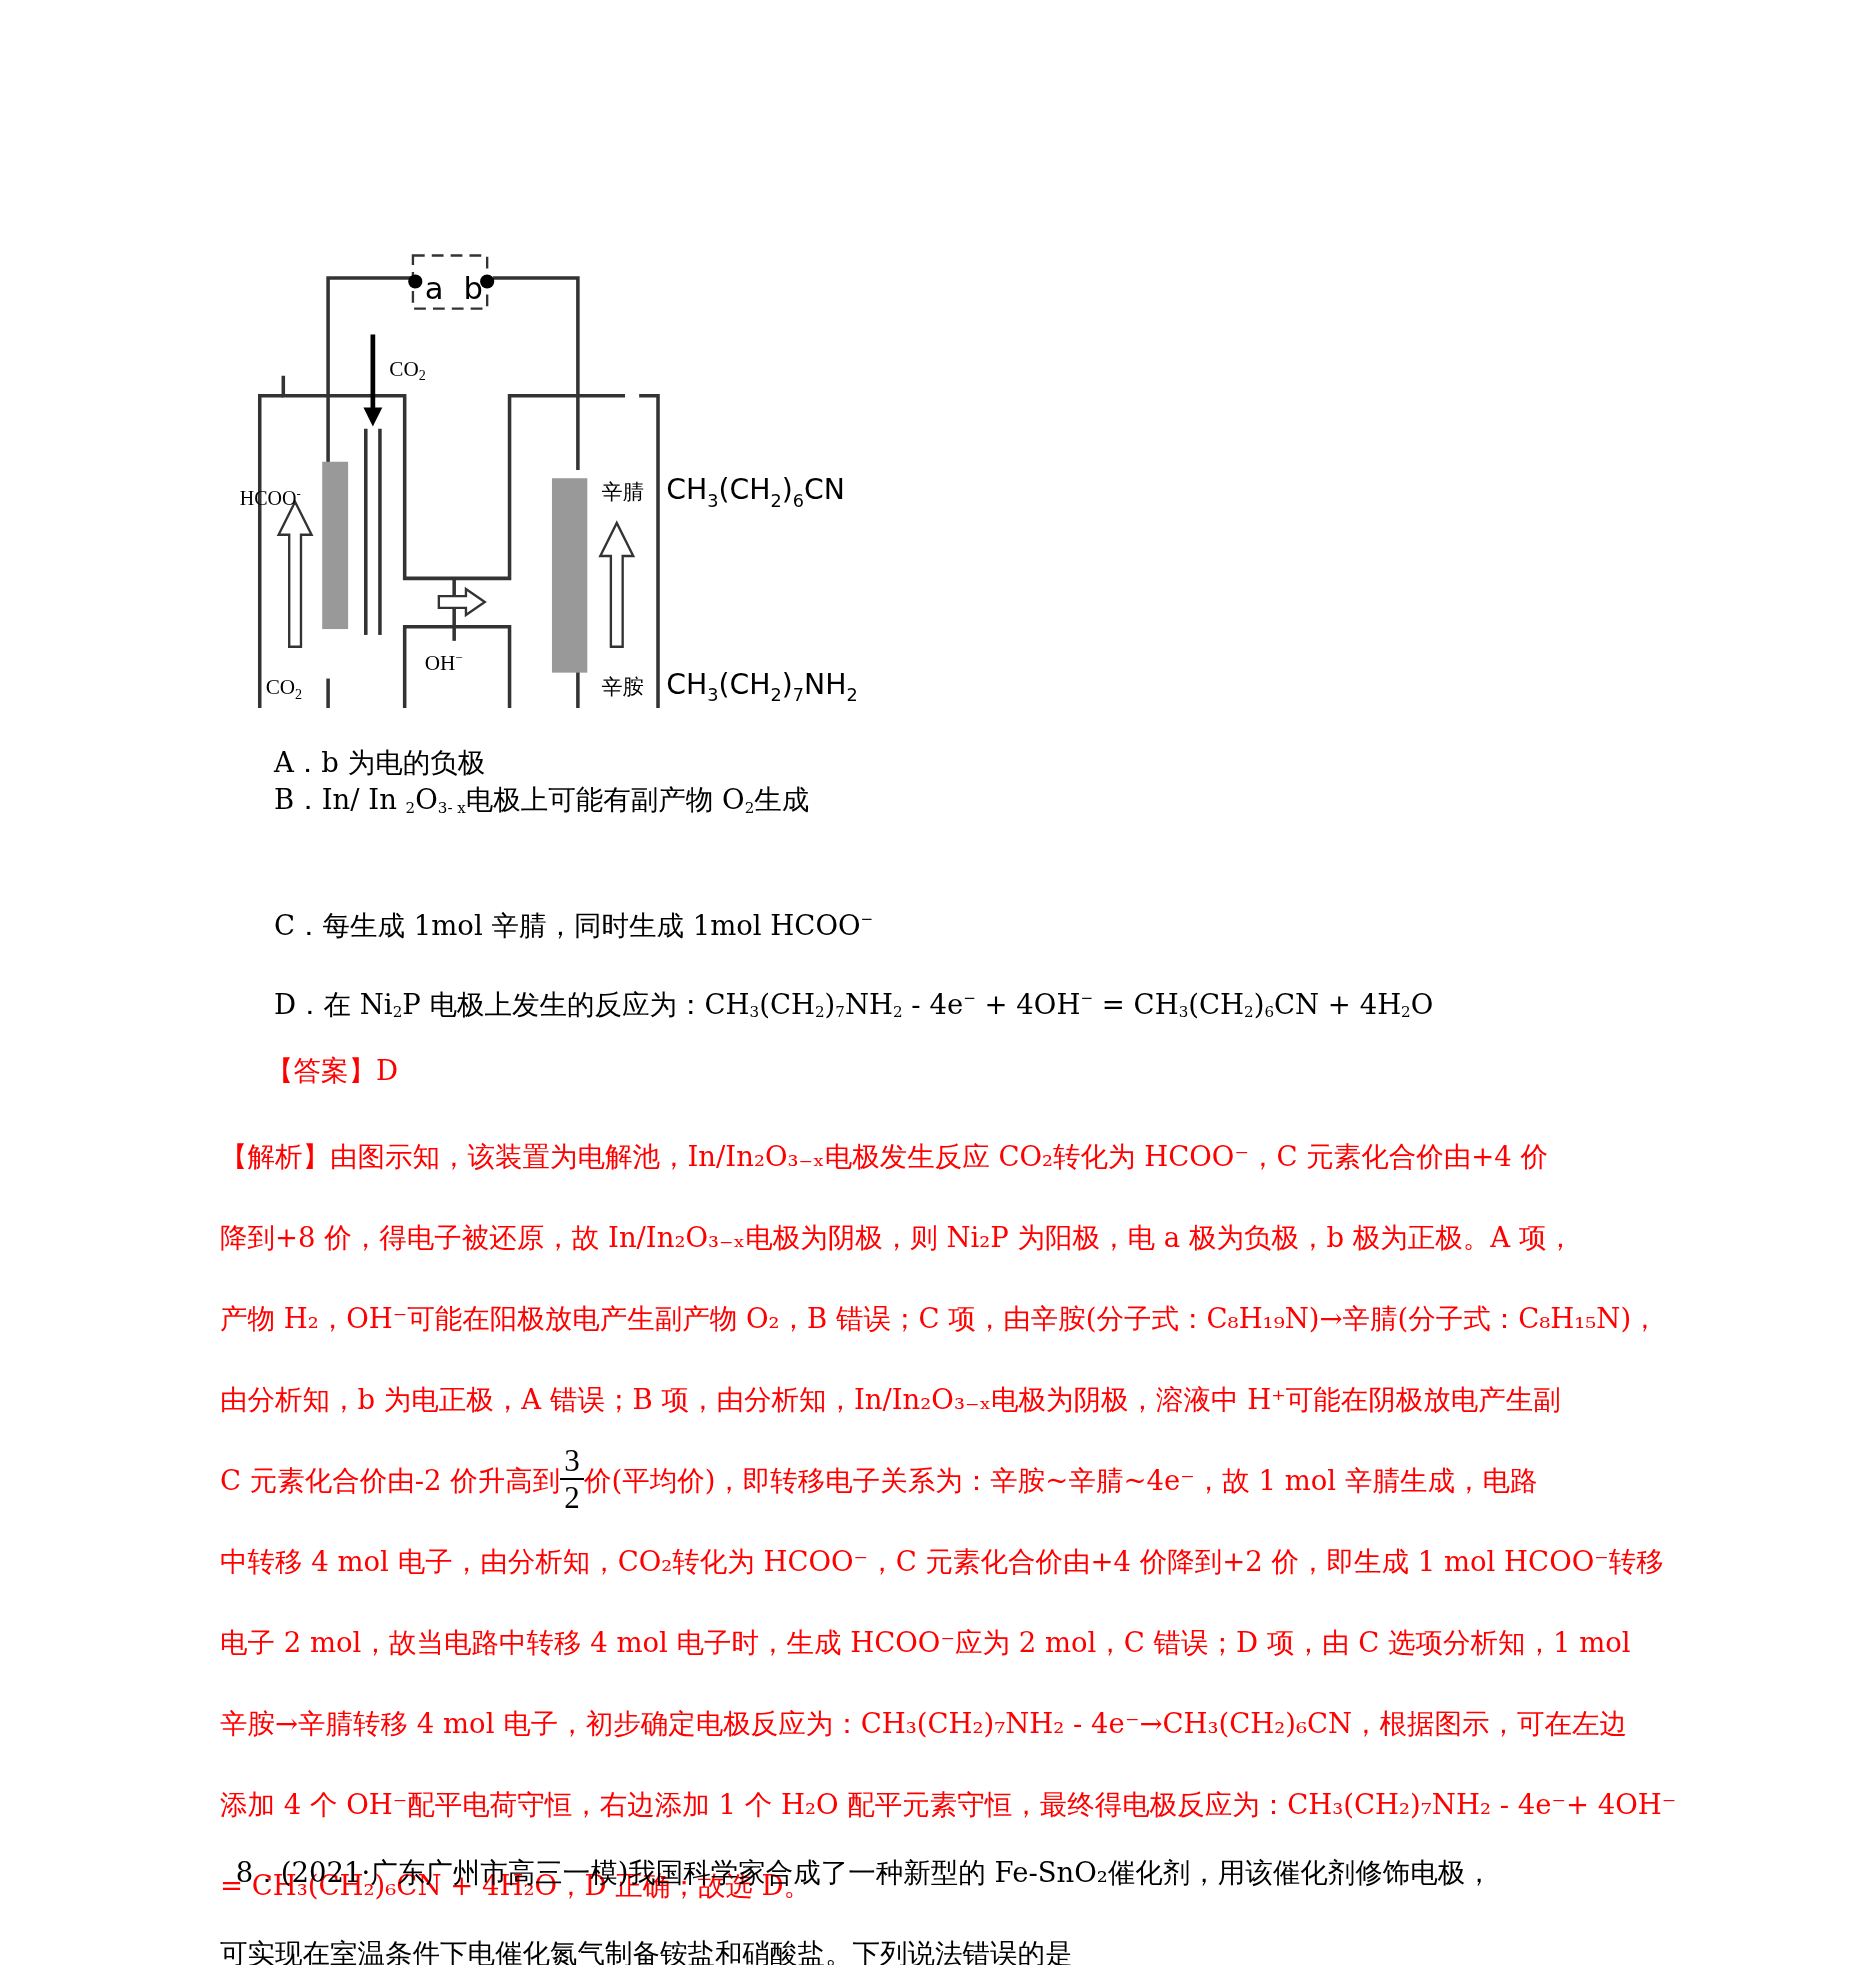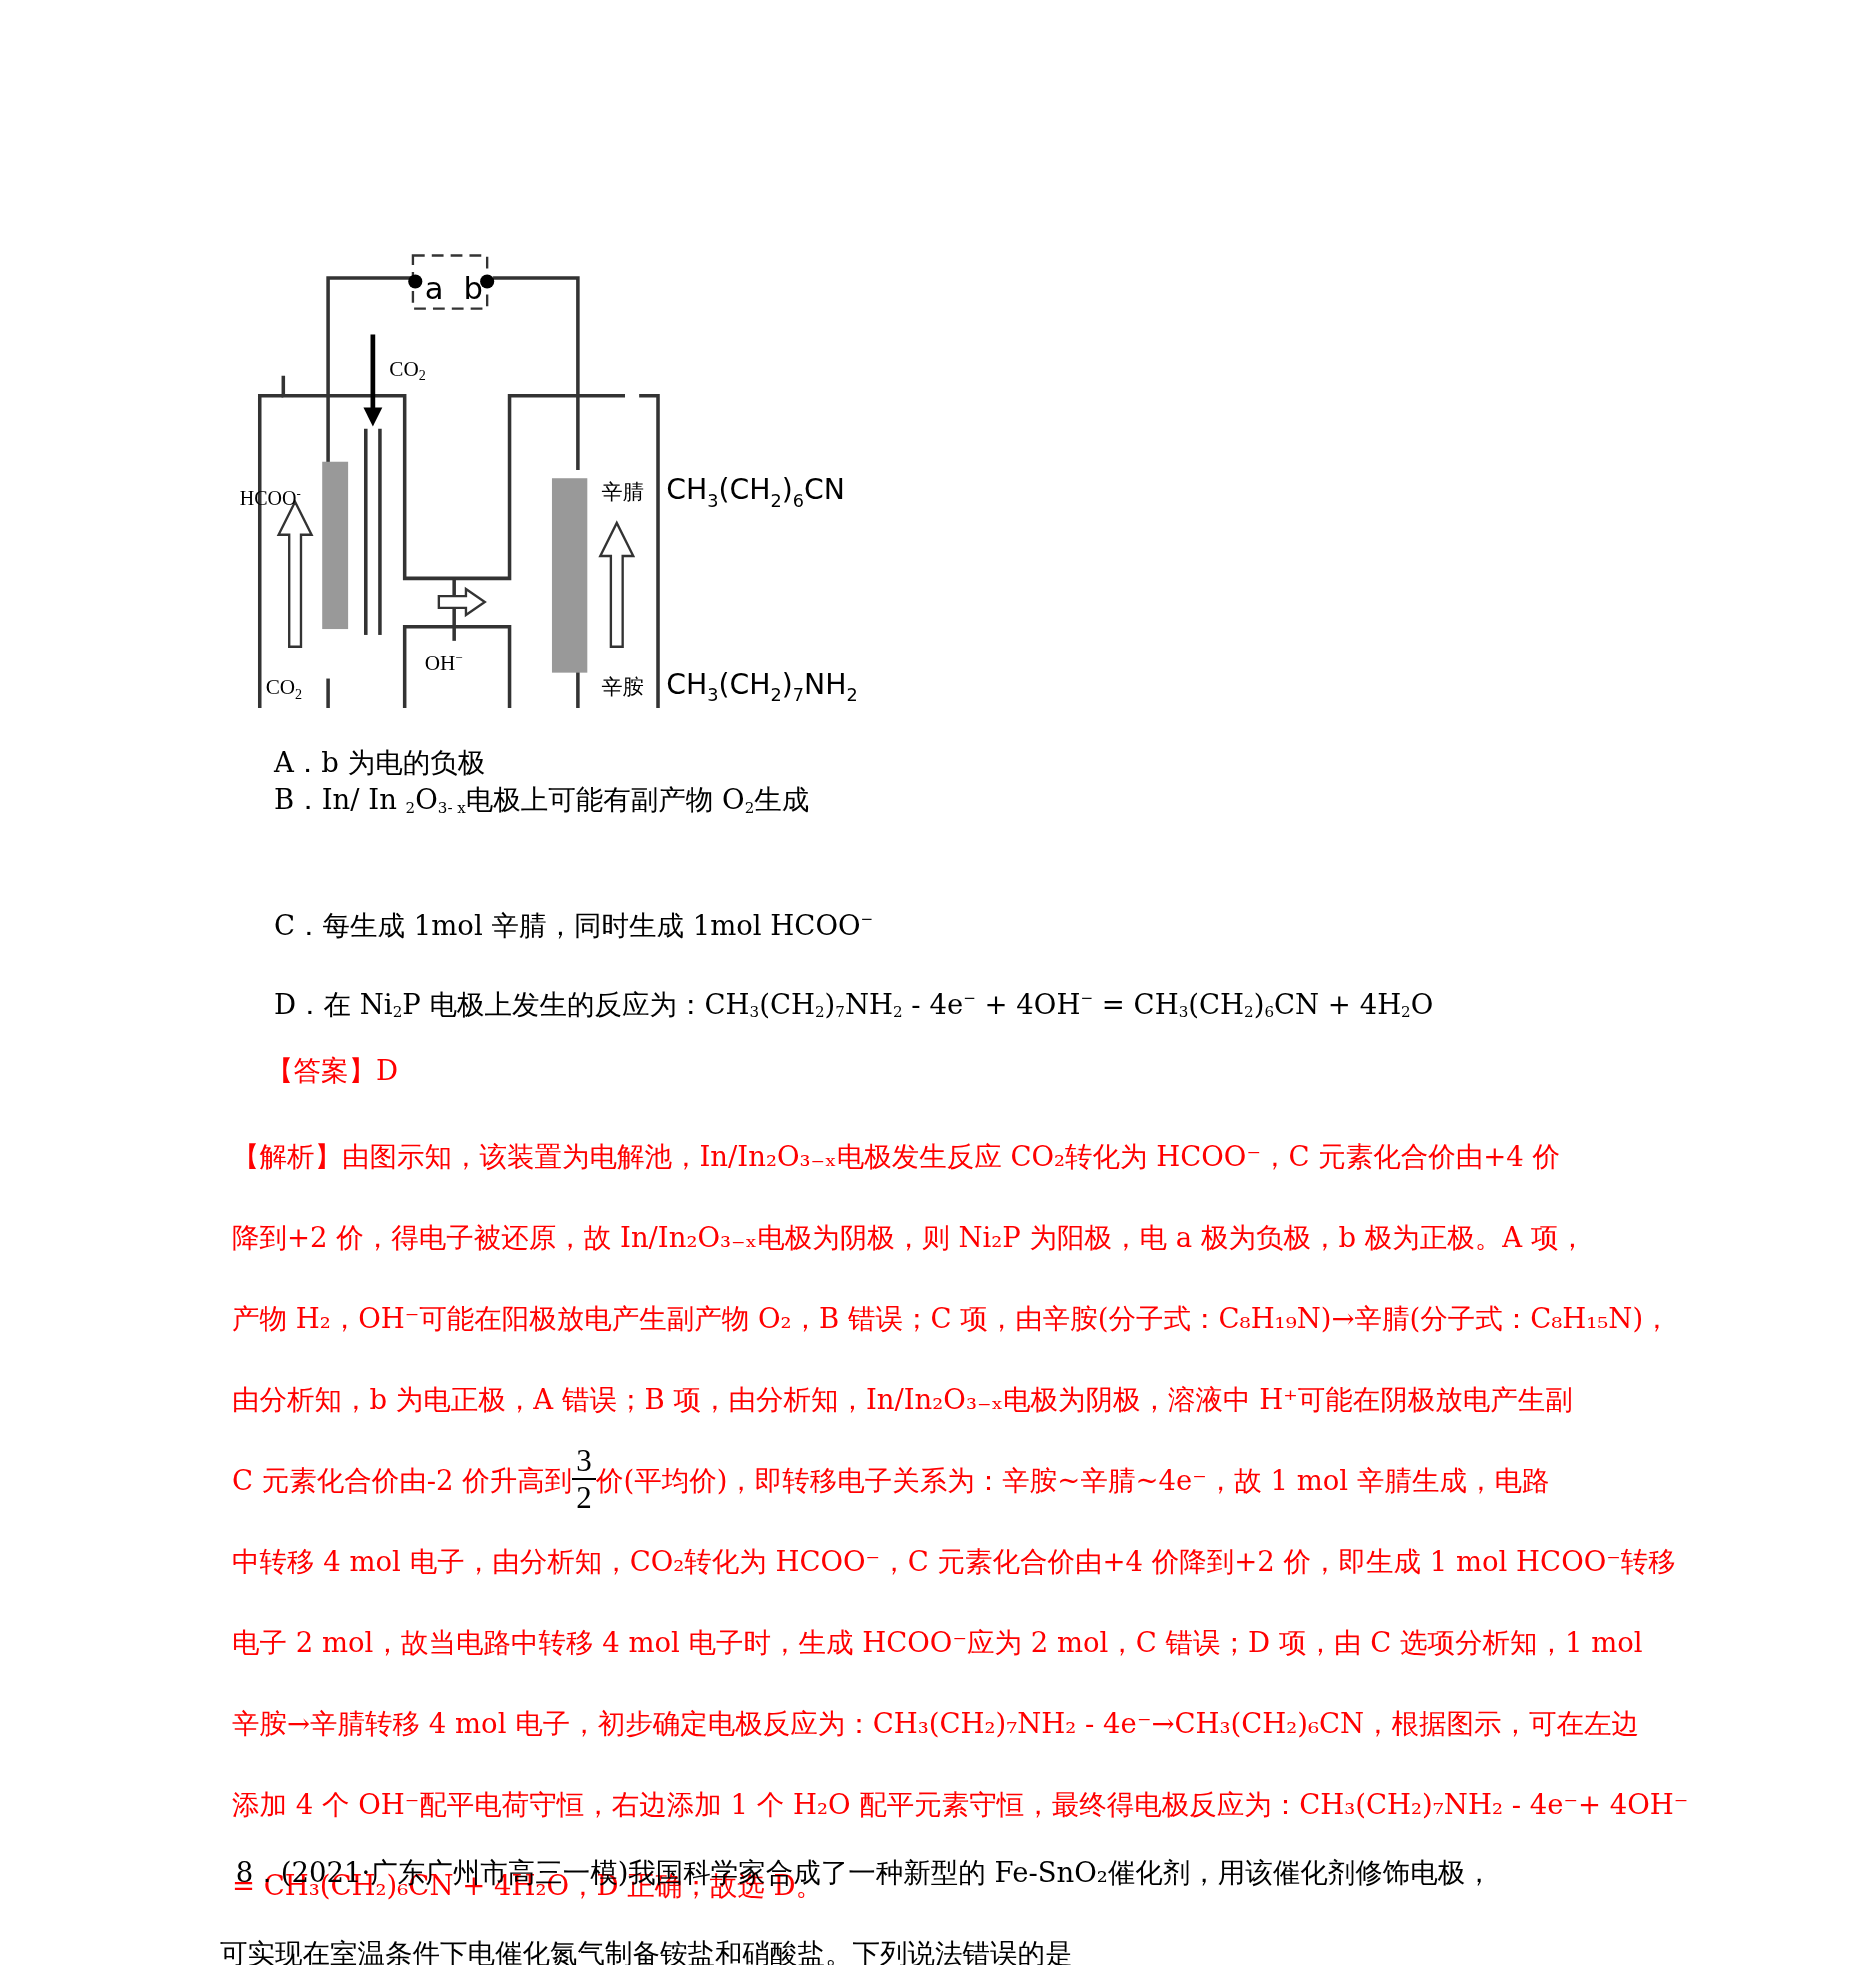--- a/index.html
+++ b/index.html
@@ -2,21 +2,21 @@
 <html style="font-size:6.3px"><head>
 <meta charset="utf-8">
 <style>
   html, body { margin:0; padding:0; background:#ffffff; }
   body { width:1872px; height:2647px; position:relative; overflow:hidden;
          font-family:"DejaVu Serif","Liberation Serif",serif; color:#000; }
   .page { position:absolute; left:0; top:0; width:1872px; height:2647px; }
   .diagram { position:absolute; left:236px; top:252px; width:943px; height:456px; }
   .line { position:absolute; left:236px; font-size:27.5px; line-height:39px; white-space:nowrap;margin-left:38px; }
   .red { color:#ff0000; }
-  .para { position:absolute; left:232px; width:1486px; font-size:27.5px; line-height:81px; color:#ff0000; }
+  .para { position:absolute; left:220px; width:1486px; font-size:27.5px; line-height:81px; color:#ff0000; }
   .para .ln { display:block; white-space:nowrap; height:81px; }
   sub { font-size:0.55em; vertical-align:-0.25em; }
   sup { font-size:0.55em; vertical-align:0.7em; }
   .frac { display:inline-block; vertical-align:middle; text-align:center; color:#000; font-family:"Liberation Serif",serif; position:relative; top:-3.9px; }
   .frac span { display:block; line-height:35px; font-size:31px; }
   .frac .bar { border-top:2px solid #000; width:23.6px; margin:0 auto; height:0; line-height:0; }
   .q8 { position:absolute; left:220px; top:1832px; width:1486px; font-size:27.5px; line-height:81px; }
   .q8 .ln { display:block; white-space:nowrap; }
 </style>
 </head>
@@ -75,21 +75,21 @@
 
   <div class="line" style="top:743px;"><span>A．b 为电的负极</span></div>
   <div class="line" style="top:780px;"><span>B．In/ In </span><sub>2</sub>O<sub>3- x</sub><span>电极上可能有副产物 O</span><sub>2</sub><span>生成</span></div>
   <div class="line" style="top:900px;"><span>C．每生成 1mol 辛腈，同时生成 1mol HCOO</span><sup>−</sup></div>
   <div class="line" style="top:979px;"><span>D．在 Ni</span><sub>2</sub><span>P 电极上发生的反应为：</span>CH<sub>3</sub>(CH<sub>2</sub>)<sub>7</sub>NH<sub>2</sub> - 4e<sup>−</sup> + 4OH<sup>−</sup> = CH<sub>3</sub>(CH<sub>2</sub>)<sub>6</sub>CN + 4H<sub>2</sub>O</div>
 
   <div class="line red" style="top:1051px; left:228px;text-align:right;"><span>【答案】</span><span>D</span></div>
 
   <div class="para" style="top:1116px;">
     <span class="ln"><span>【解析】</span><span>由图示知，该装置为电解池，In/In₂O₃₋ₓ电极发生反应 CO₂转化为 HCOO⁻，C 元素化合价由+4 价</span></span>
-    <span class="ln">降到+2 价，得电子被还原，故 In/In₂O₃₋ₓ电极为阴极，则 Ni₂P 为阳极，电 a 极为负极，b 极为正极。A 项，</span>
+    <span class="ln">降到+8 价，得电子被还原，故 In/In₂O₃₋ₓ电极为阴极，则 Ni₂P 为阳极，电 a 极为负极，b 极为正极。A 项，</span>
     <span class="ln">产物 H₂，OH⁻可能在阳极放电产生副产物 O₂，B 错误；C 项，由辛胺(分子式：C₈H₁₉N)→辛腈(分子式：C₈H₁₅N)，</span>
     <span class="ln">由分析知，b 为电正极，A 错误；B 项，由分析知，In/In₂O₃₋ₓ电极为阴极，溶液中 H⁺可能在阴极放电产生副</span>
     <span class="ln"><span>C 元素化合价由-2 价升高到</span><span class="frac"><span>3</span><span class="bar"></span><span>2</span></span><span>价(平均价)，即转移电子关系为：辛胺~辛腈~4e⁻，故 1 mol 辛腈生成，电路</span></span>
     <span class="ln">中转移 4 mol 电子，由分析知，CO₂转化为 HCOO⁻，C 元素化合价由+4 价降到+2 价，即生成 1 mol HCOO⁻转移</span>
     <span class="ln">电子 2 mol，故当电路中转移 4 mol 电子时，生成 HCOO⁻应为 2 mol，C 错误；D 项，由 C 选项分析知，1 mol</span>
     <span class="ln">辛胺→辛腈转移 4 mol 电子，初步确定电极反应为：CH₃(CH₂)₇NH₂ - 4e⁻→CH₃(CH₂)₆CN，根据图示，可在左边</span>
     <span class="ln">添加 4 个 OH⁻配平电荷守恒，右边添加 1 个 H₂O 配平元素守恒，最终得电极反应为：CH₃(CH₂)₇NH₂ - 4e⁻+ 4OH⁻</span>
     <span class="ln">= CH₃(CH₂)₆CN + 4H₂O，D 正确；故选 D。</span>
   </div>
 

